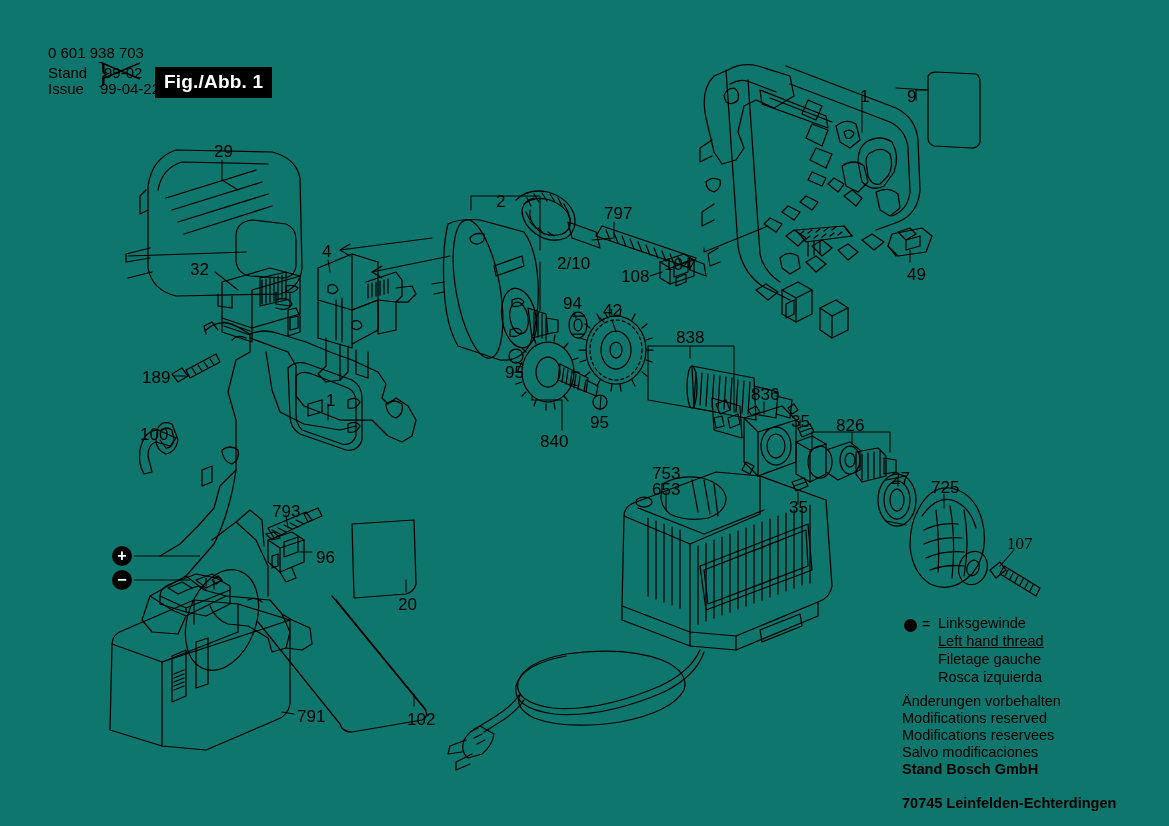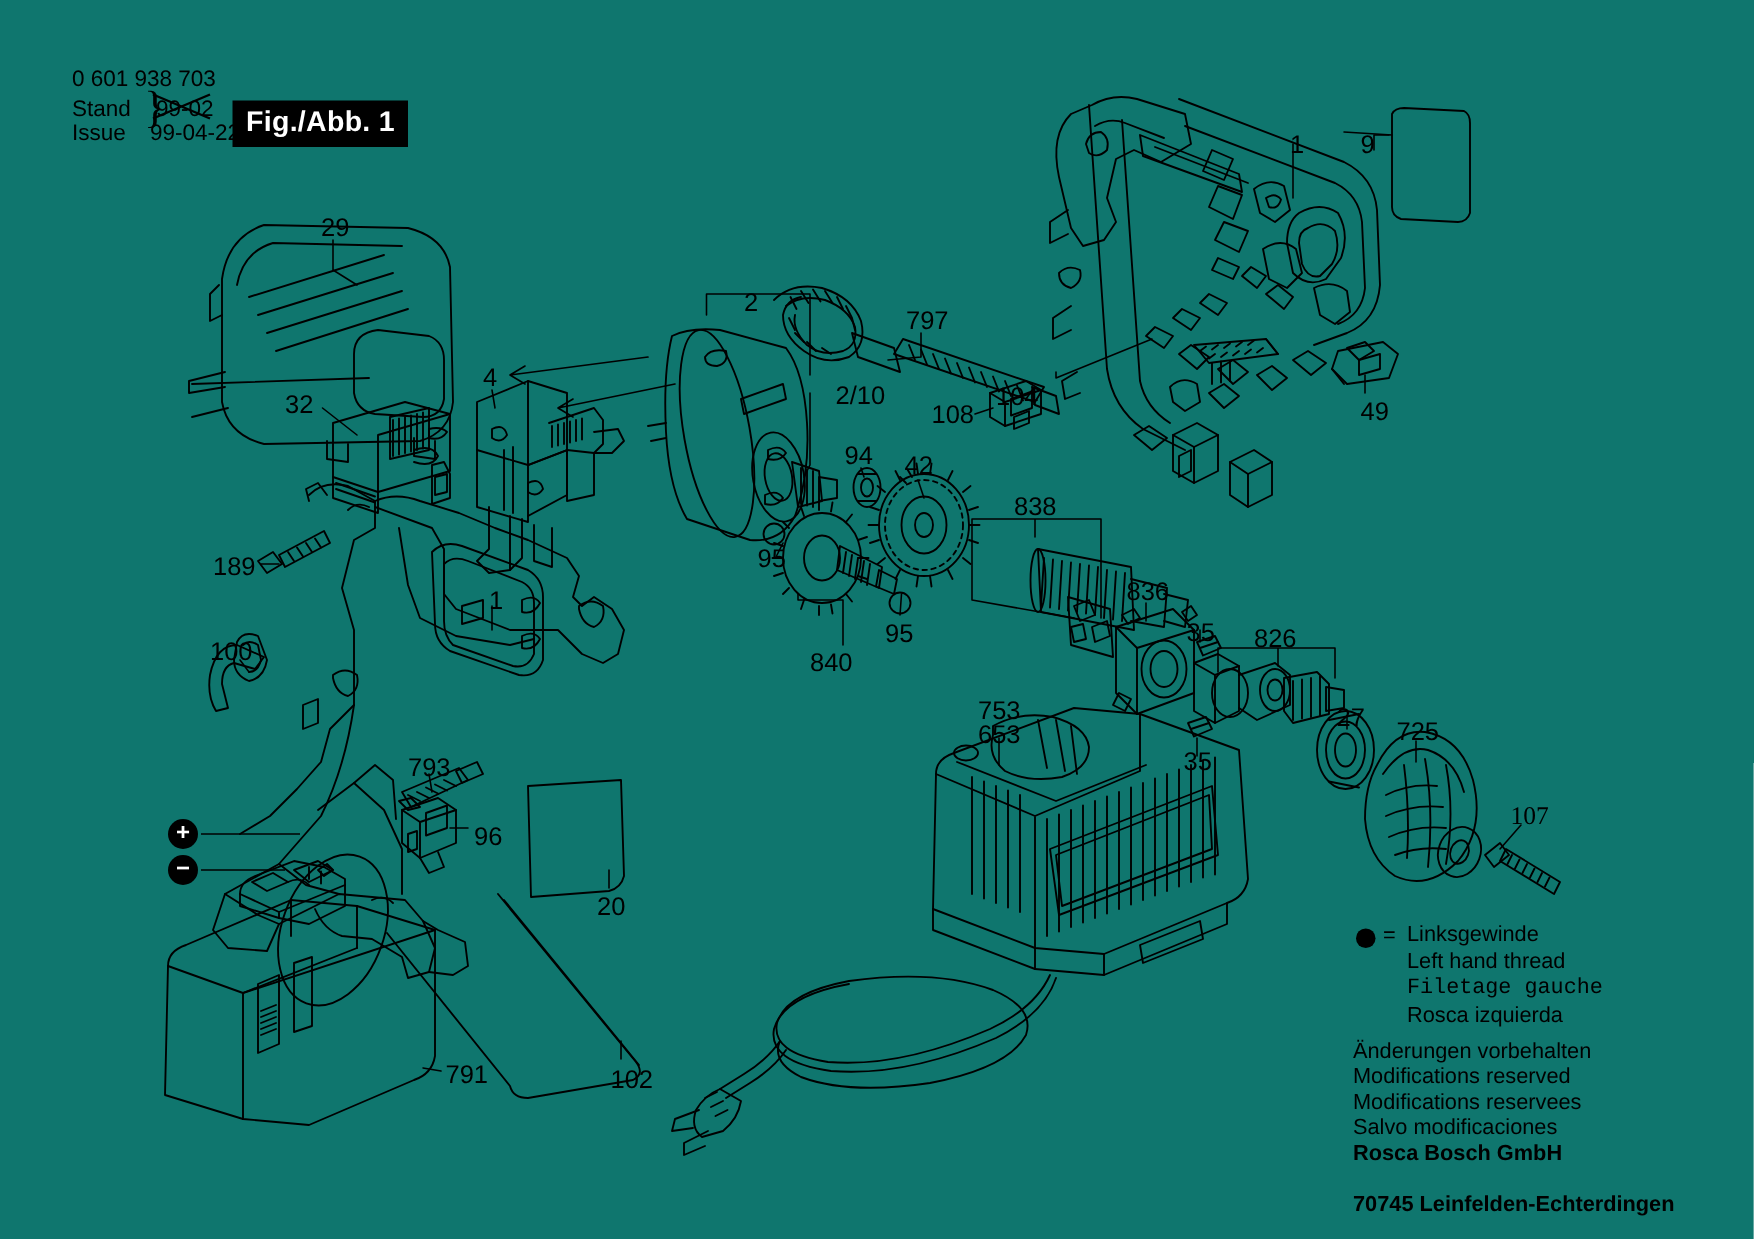--- a/index.html
+++ b/index.html
@@ -535,24 +535,24 @@
   <div class="pm" style="left:112px;top:546px;">+</div>
   <div class="pm" style="left:112px;top:570px;">−</div>
   <svg class="layer" style="z-index:4">
     <path d="M134 556 L200 556" stroke="#000" stroke-width="1.05" fill="none"></path>
     <path d="M134 580 L190 580" stroke="#000" stroke-width="1.05" fill="none"></path>
   </svg>
 
   <div class="dot" style="left:904px;top:619px;"></div>
   <div class="legend" style="left:922px;top:615px;">=</div>
   <div class="legend" style="left:938px;top:614px;">Linksgewinde</div>
-  <div class="legend" style="left:938px;top:632px;">Left hand thread</div>
-  <div class="legend" style="left:938px;top:650px;font-family:Liberation Mono, monospace;">Filetage gauche</div>
+  <div class="legend" style="left:938px;top:632px;text-decoration:underline;">Left hand thread</div>
+  <div class="legend" style="left:938px;top:650px;">Filetage gauche</div>
   <div class="legend" style="left:938px;top:668px;">Rosca izquierda</div>
 
   <div class="legend" style="left:902px;top:692px;">Änderungen vorbehalten</div>
   <div class="legend" style="left:902px;top:709px;">Modifications reserved</div>
   <div class="legend" style="left:902px;top:726px;">Modifications reservees</div>
   <div class="legend" style="left:902px;top:743px;">Salvo modificaciones</div>
-  <div class="legend b" style="left:902px;top:760px;">Rosca Bosch GmbH</div>
+  <div class="legend b" style="left:902px;top:760px;">Stand Bosch GmbH</div>
   <div class="legend b" style="left:902px;top:794px;">70745 Leinfelden-Echterdingen</div>
 
 </div>
 
 </body></html>

